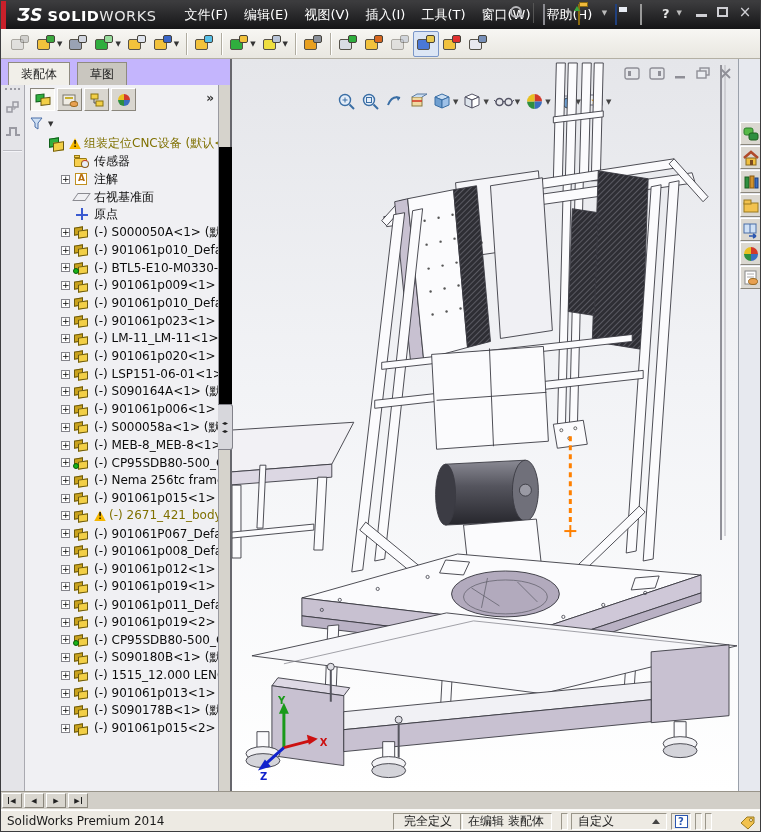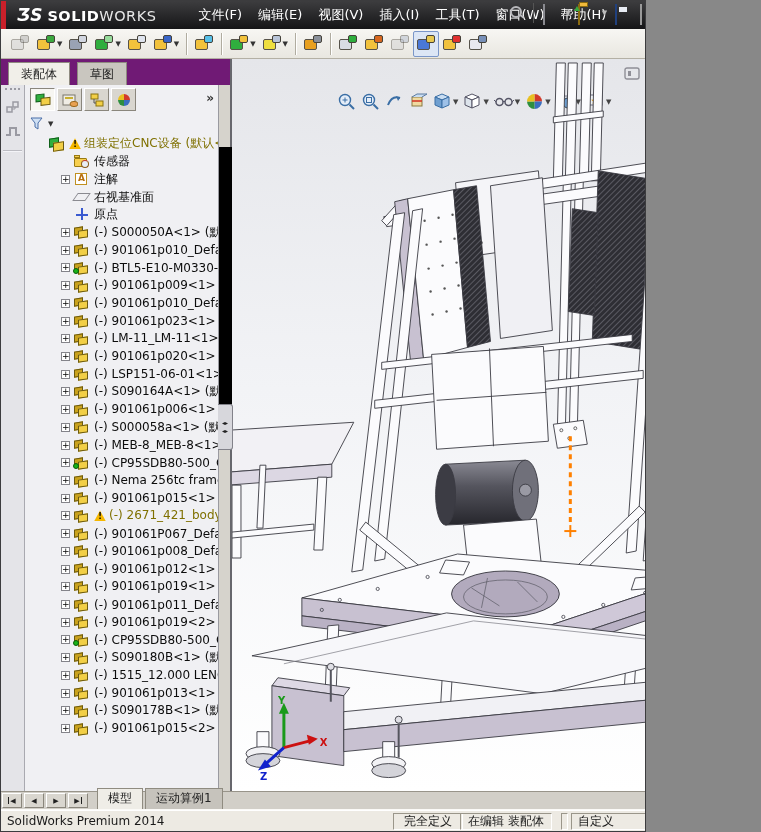--- a/index.html
+++ b/index.html
@@ -1,30 +1,30 @@
 <!DOCTYPE html>
 <html style="--lav: #c8c1d1; --lavd: #b9b1c4; --white: #fbfbfd; --edge: #3a3a42; --orange: #ff8000; --ax: #cc1111; --ay: #1a9a1a; --az: #1122cc;"><head>
 <meta charset="utf-8">
 <style>
   :root{
     --lav:#c8c1d1; --lavd:#b9b1c4; --white:#fbfbfd; --edge:#3a3a42; --orange:#ff8000;
     --ax:#cc1111; --ay:#1a9a1a; --az:#1122cc;
   }
   *{box-sizing:border-box;margin:0;padding:0}
   body{font-family:"DejaVu Sans",sans-serif;background:#888}
-  #win{position:relative;width:646px;height:832px;background:#d6d3cc;border:1px solid #3c3c3e;overflow:hidden}
+  #win{position:relative;width:761px;height:832px;background:#d6d3cc;border:1px solid #3c3c3e;overflow:hidden}
 
   
   .titlebar{position:absolute;left:0;top:0;width:761px;height:28px;background:linear-gradient(#3d3d3f,#151517);display:flex;align-items:center}
   .redstripe{position:absolute;left:0;top:0;width:5px;height:28px;background:#c9202a}
   .logo{margin-left:16px;color:#fff;display:flex;align-items:baseline;white-space:nowrap}
   .logo .mark{font-style:italic;font-weight:bold;font-size:17px;margin-right:5px}
   .logo .word{font-size:14.5px;letter-spacing:.5px}
   .logo .word .light{font-weight:normal;color:#e8e8e8}
-  .menubar{display:flex;margin-left:34px}
+  .menubar{display:flex;margin-left:20px}
   .menu-item{color:#fff;font-size:13px;padding:4px 8px;cursor:default}
   .qbar{position:absolute;right:80px;top:2px;display:flex;align-items:center;gap:7px}
   .qsep{width:1px;height:20px;background:#555}
   .qcaret{color:#bbb;font-size:7px}
   .qicon{width:17px;height:16px;position:relative}
   .ic-page{background:#f4f4f6;border:1px solid #8a8a90;width:12px;height:15px;margin:0 2px}
   .ic-folder{width:16px;height:12px;background:#f0b93c;border:1px solid #8a6a10;margin-top:3px;position:relative}
   .ic-folder::before{content:"";position:absolute;left:0;top:-3px;width:7px;height:3px;background:#f0b93c;border:1px solid #8a6a10}
   .ic-folder::after{content:"";position:absolute;right:-1px;top:-2px;border:3px solid transparent;border-bottom:5px solid #3aa83e}
   .ic-save{width:14px;height:14px;background:#3a66c8;border:1px solid #20407e;margin:1px}
@@ -45,21 +45,21 @@
   .tb-item{display:flex;align-items:center;height:26px;padding:0 2px;border:1px solid transparent;border-radius:2px}
   .tb-item.pressed{background:#dce6f5;border-color:#7a96c8}
   .tb-glyph{position:relative;width:20px;height:19px}
   .tb-glyph .g1{position:absolute;left:1px;top:5px;width:13px;height:11px;border:1px solid #56524a;border-radius:2px}
   .tb-glyph .g2{position:absolute;left:10px;top:1px;width:9px;height:8px;border:1px solid #45423a;border-radius:2px}
   .tb-item.grayed .g1,.tb-item.grayed .g2{opacity:.45}
   .tb-caret{font-size:7px;color:#333;margin-left:1px}
   .tb-sep{width:1px;height:22px;background:#b0aca0;box-shadow:1px 0 0 #fff;margin:0 4px}
 
   
-  .cmdtabs{position:absolute;left:0;top:58px;width:230px;height:26px;background:#701a75}
+  .cmdtabs{position:absolute;left:0;top:58px;width:230px;height:26px;background:#c4b5fd}
   .ctab{display:inline-block;margin-left:7px;padding:3px 12px 4px;font-size:12px;border:1px solid #8f8b80;background:#c9c6bf;position:relative;top:3px;color:#222}
   .ctab.active{background:#f1efe9;border-bottom-color:#f1efe9}
 
   
   .lstrip{position:absolute;left:0;top:84px;width:24px;height:706px;background:#e4e4e8;border-right:1px solid #a9a9b0}
   .grip{margin:3px 4px 6px;border-top:2px dotted #9a9aa2;height:2px}
   .stripbtn{width:20px;height:22px;margin:2px auto;display:flex;align-items:center;justify-content:center}
   .lsep{margin:8px 2px;border-top:1px solid #bcbcc2;border-bottom:1px solid #f4f4f8}
 
   
@@ -1002,24 +1002,20 @@
     <div class="navbtn">
         <span class="tri">◀</span>
       </div>
     <div class="navbtn">
         <span class="tri">▶</span>
       </div>
     <div class="navbtn">
         <span class="tri">▶</span>
         <span class="bar"></span>
       </div>
-    <div id="btabs" style="display:flex;margin-left:6px">
-        <span class="btab active">模型</span>
-        <span class="btab">运动算例1</span>
-      </div>
   </div>
 
   <div class="statusbar">
     <span class="st-left">SolidWorks Premium 2014</span>
     <span class="seg st-def">完全定义</span>
     <span class="seg st-edit">在编辑 装配体</span>
     <span class="seg st-thin1"></span>
     <span class="seg st-cust">
         <span>自定义</span>
         <span class="tri-up"></span>

